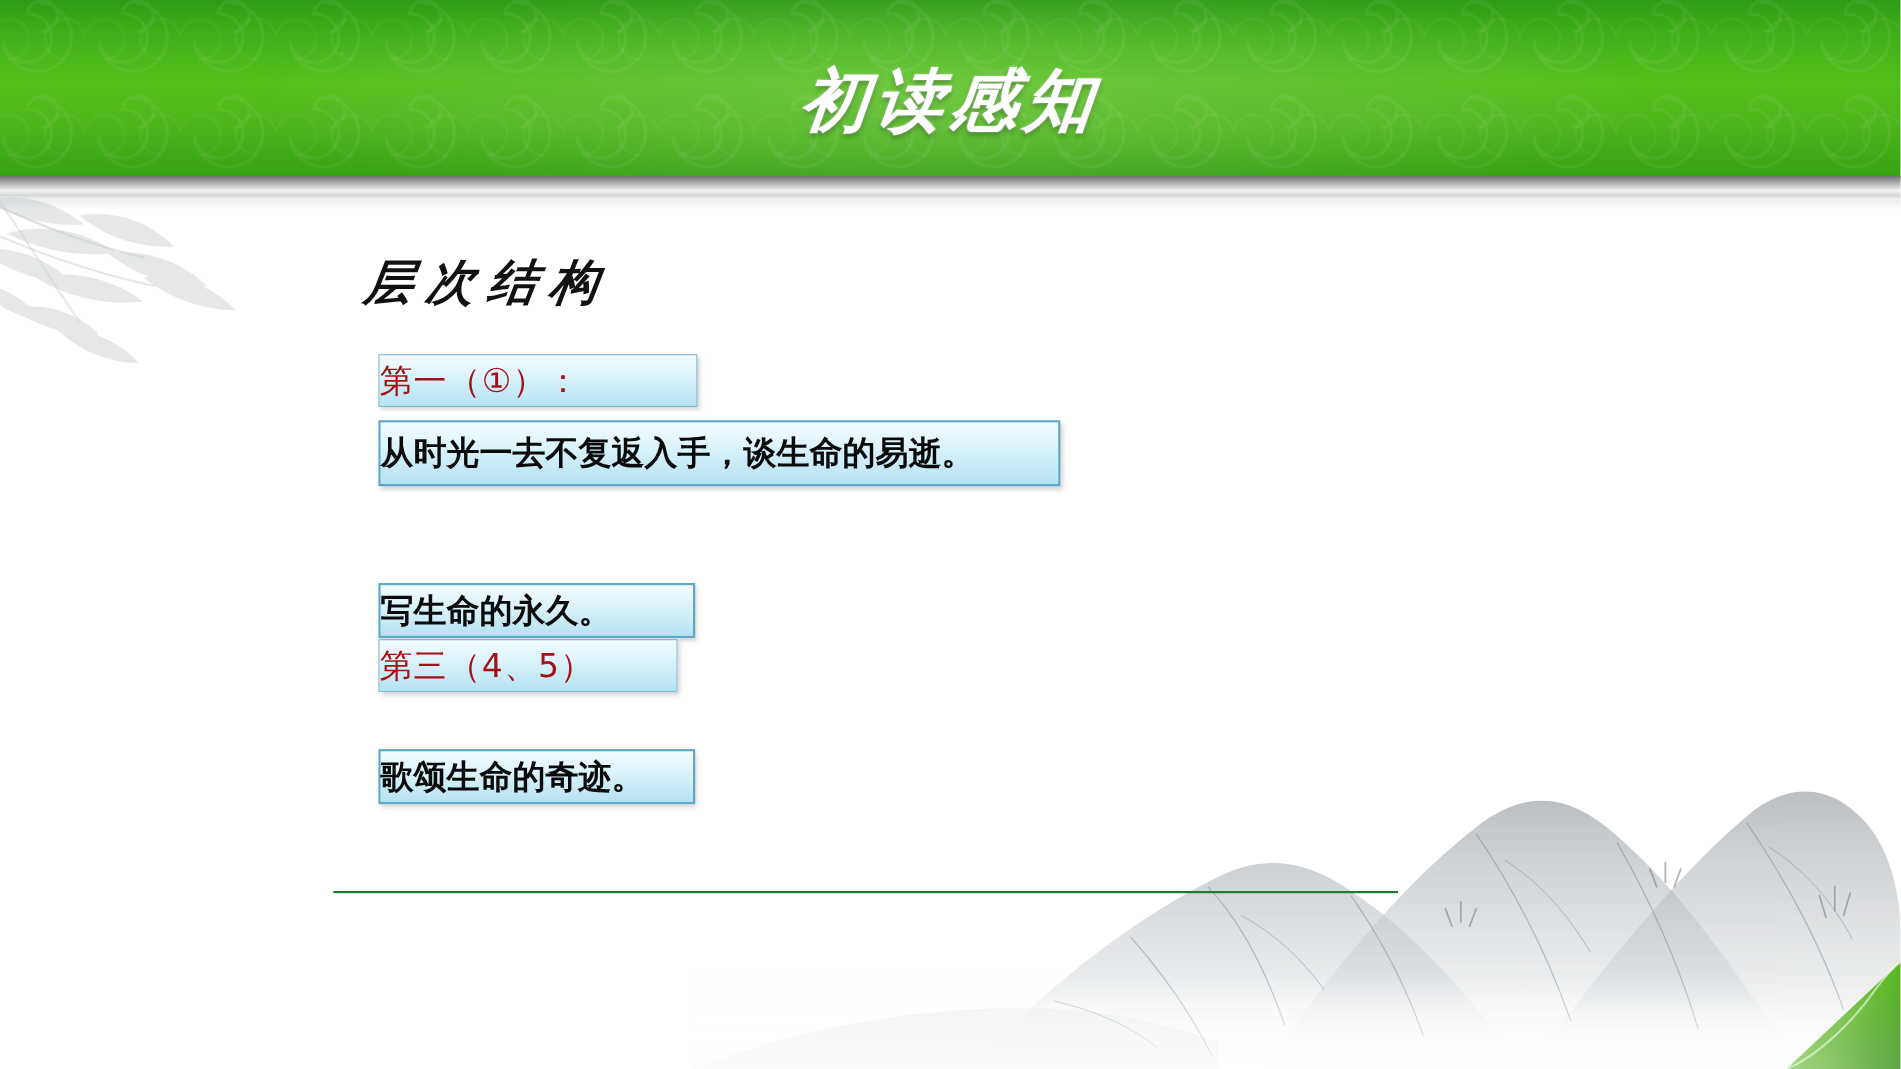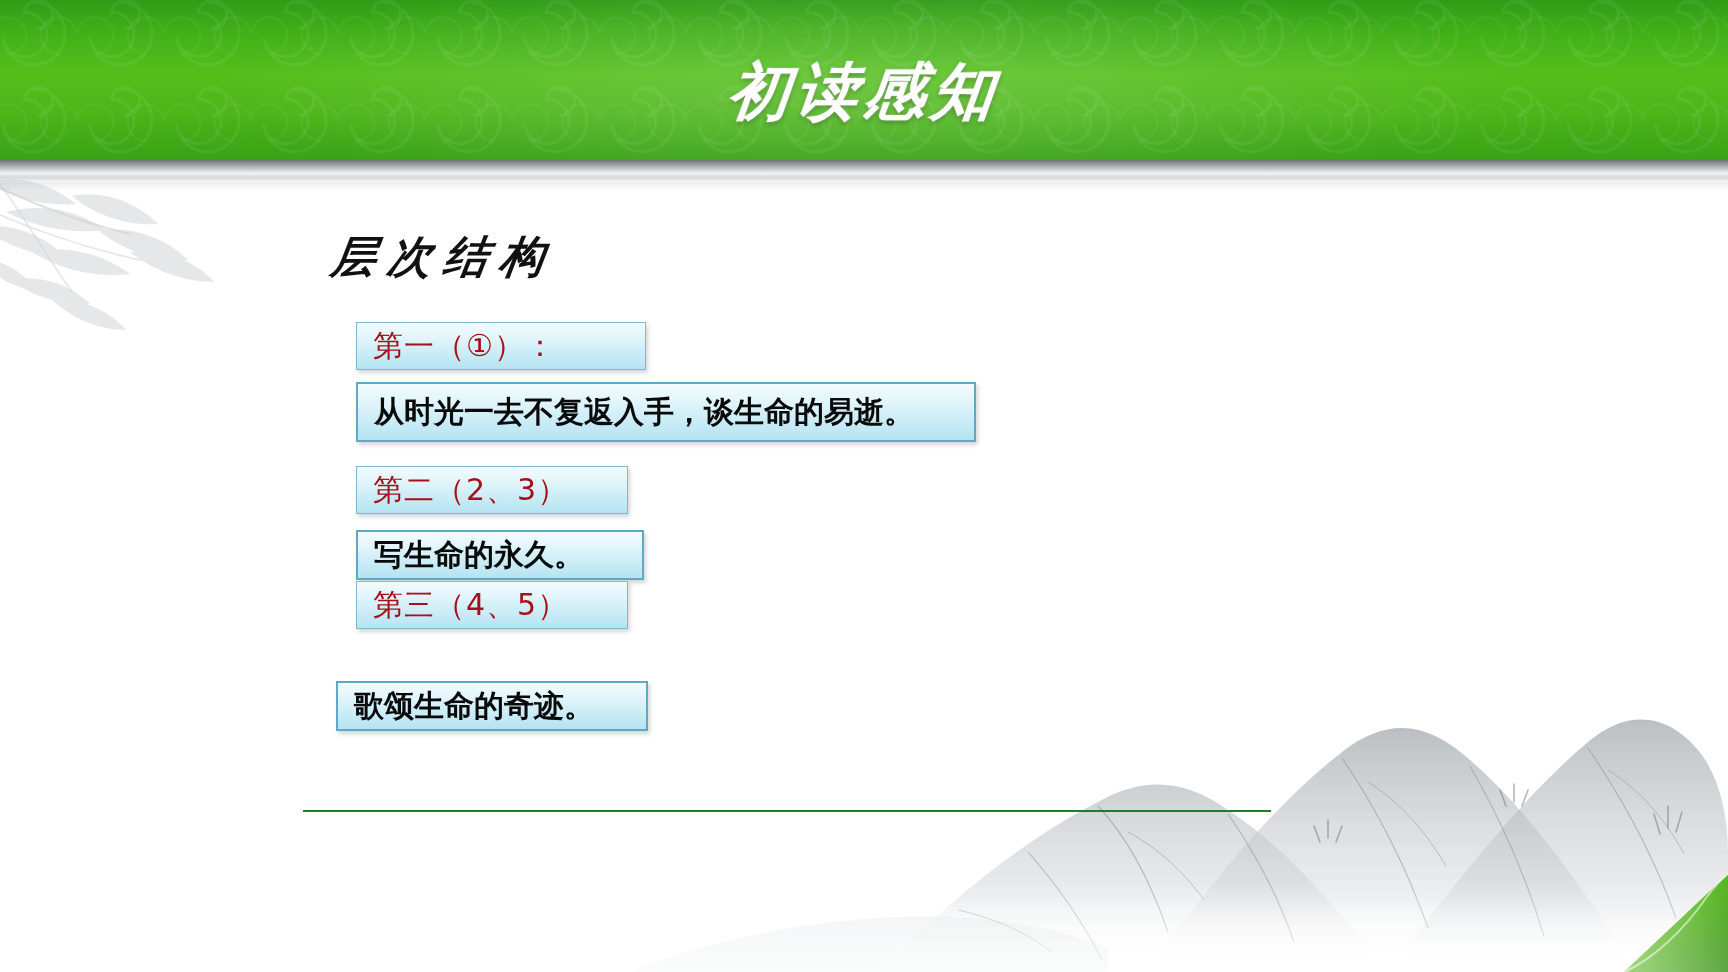--- a/index.html
+++ b/index.html
@@ -72,23 +72,22 @@
     white-space:nowrap;
   }
 
   .lbl-box, .txt-box{
     position:absolute;
     box-sizing:border-box;
     background:linear-gradient(180deg,#f2fbfe 0%, #e4f6fc 28%, #cdedf7 62%, #b5e3f2 100%);
     border:1px solid #7fb8cf;
     box-shadow:2px 3px 4px rgba(120,120,130,.30);
     display:flex;align-items:center;
-    padding-left:16px;
+    padding-left:0;
     white-space:nowrap;
-    margin-left:12px;
   }
   .lbl-box{
     color:#a51119;
     font-size:30px;
     letter-spacing:1px;
     font-family:"DejaVu Sans","Liberation Sans",sans-serif;
   }
   .txt-box{
     color:#0a0a0a;
     font-size:30px;
@@ -97,21 +96,21 @@
     font-family:"DejaVu Sans","Liberation Sans",sans-serif;
     border:2px solid #5fa9c6;
   }
 
   
   #box-1-label  {left:344px;top:322px;width:290px;height:48px;}
   #box-1-text   {left:344px;top:382px;width:620px;height:60px;}
   #box-2-label  {left:344px;top:466px;width:272px;height:48px;}
   #box-2-text   {left:344px;top:530px;width:288px;height:50px;}
   #box-3-label  {left:344px;top:581px;width:272px;height:48px;}
-  #box-3-text   {left:324px;top:681px;width:312px;height:50px;}
+  #box-3-text   {left:344px;top:681px;width:288px;height:50px;}
 </style>
 </head>
 <body>
 
 <div id="slide">
 
   <div class="banner">
     <svg class="swirls" viewBox="0 0 1728 182" preserveAspectRatio="none">
       <defs>
         <pattern id="swirlpat" x="0" y="0" width="86" height="86" patternUnits="userSpaceOnUse">
@@ -150,21 +149,20 @@
       <path d="M72 132 C104 130 130 144 146 162 C118 162 92 150 72 132Z"></path>
       <path d="M-4 88 C24 92 46 106 58 124 C34 120 12 108 -4 88Z"></path>
     </g>
   </svg>
 
   <div class="section-heading">层次结构</div>
 
   <div class="lbl-box" id="box-1-label">第一（①）：</div>
   <div class="txt-box" id="box-1-text">从时光一去不复返入手，谈生命的易逝。</div>
 
-  <div class="lbl-box" id="box-2-label">第二（2、3）</div>
   <div class="txt-box" id="box-2-text">写生命的永久。</div>
 
   <div class="lbl-box" id="box-3-label">第三（4、5）</div>
   <div class="txt-box" id="box-3-text">歌颂生命的奇迹。</div>
 
   <svg class="ink-mountain" viewBox="0 0 1100 330" preserveAspectRatio="none">
     <defs>
       <linearGradient id="mg1" x1="0" y1="0" x2="0" y2="1">
         <stop offset="0%" stop-color="#b9bec2" stop-opacity=".85"></stop>
         <stop offset="60%" stop-color="#d3d7da" stop-opacity=".55"></stop>

